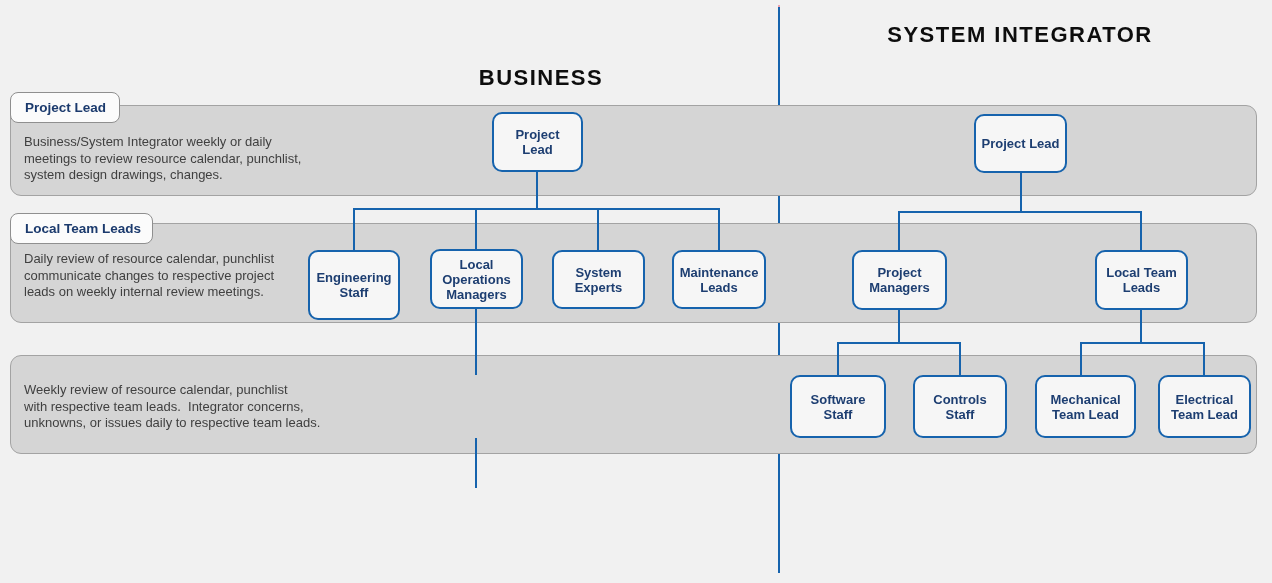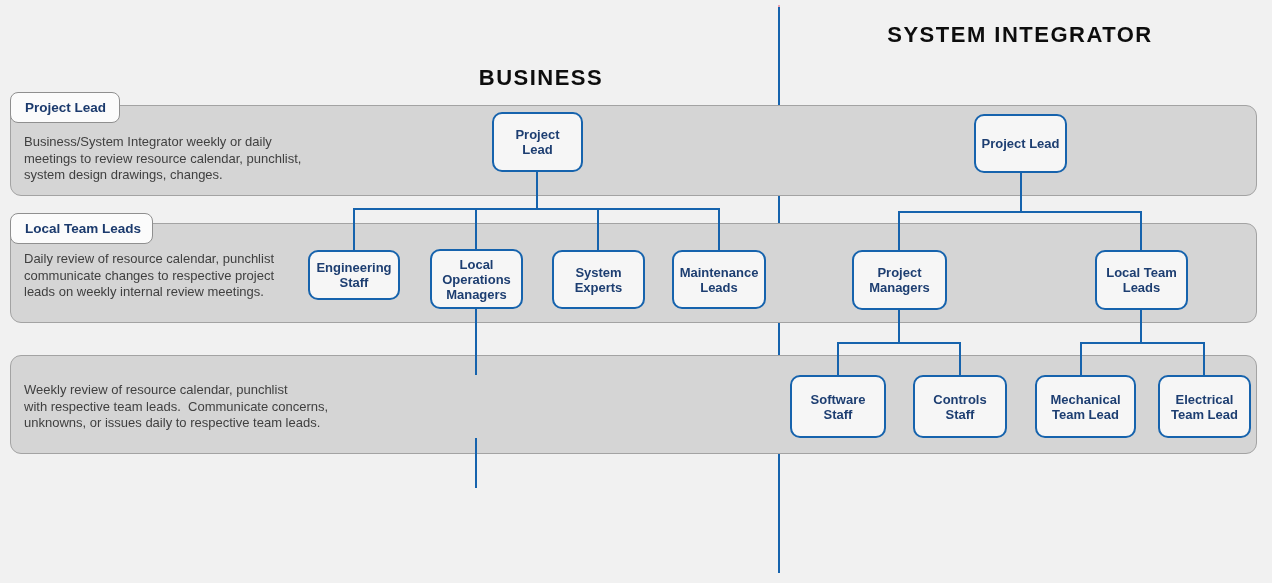--- a/index.html
+++ b/index.html
@@ -89,21 +89,21 @@
   <div id="tab-1" class="lane-tab">Project Lead</div>
   <div id="tab-2" class="lane-tab">Local Team Leads</div>
 
   <div id="desc-1" class="lane-desc">Business/System Integrator weekly or daily
 meetings to review resource calendar, punchlist,
 system design drawings, changes.</div>
   <div id="desc-2" class="lane-desc">Daily review of resource calendar, punchlist
 communicate changes to respective project
 leads on weekly internal review meetings.</div>
   <div id="desc-3" class="lane-desc">Weekly review of resource calendar, punchlist
-with respective team leads.  Communicate concerns,
+with respective team leads.  Integrator concerns,
 unknowns, or issues daily to respective team leads.</div>
 
   <div class="cl" style="left:536px;top:171px;width:2px;height:38px"></div>
   <div class="cl" style="left:353px;top:208px;width:367px;height:2px"></div>
   <div class="cl" style="left:353px;top:208px;width:2px;height:42px"></div>
   <div class="cl" style="left:475px;top:208px;width:2px;height:42px"></div>
   <div class="cl" style="left:597px;top:208px;width:2px;height:42px"></div>
   <div class="cl" style="left:718px;top:208px;width:2px;height:42px"></div>
   <div class="cl" style="left:475px;top:308px;width:2px;height:67px"></div>
   <div class="cl" style="left:475px;top:438px;width:2px;height:50px"></div>
@@ -115,21 +115,21 @@
   <div class="cl" style="left:898px;top:310px;width:2px;height:34px"></div>
   <div class="cl" style="left:837px;top:342px;width:124px;height:2px"></div>
   <div class="cl" style="left:837px;top:342px;width:2px;height:33px"></div>
   <div class="cl" style="left:959px;top:342px;width:2px;height:33px"></div>
   <div class="cl" style="left:1140px;top:310px;width:2px;height:34px"></div>
   <div class="cl" style="left:1080px;top:342px;width:125px;height:2px"></div>
   <div class="cl" style="left:1080px;top:342px;width:2px;height:33px"></div>
   <div class="cl" style="left:1203px;top:342px;width:2px;height:33px"></div>
 
   <div class="node" style="left:492px;top:112px;width:91px;height:60px">Project Lead</div>
-  <div class="node" style="left:308px;top:250px;width:92px;height:50px">Engineering Staff</div>
+  <div class="node" style="left:308px;top:250px;width:92px;height:70px">Engineering Staff</div>
   <div class="node" style="left:430px;top:249px;width:93px;height:60px">Local Operations Managers</div>
   <div class="node" style="left:552px;top:250px;width:93px;height:59px">System Experts</div>
   <div class="node" style="left:672px;top:250px;width:94px;height:59px">Maintenance Leads</div>
 
   <div class="node" style="left:974px;top:114px;width:93px;height:59px">Project Lead</div>
   <div class="node" style="left:852px;top:250px;width:95px;height:60px">Project Managers</div>
   <div class="node" style="left:1095px;top:250px;width:93px;height:60px">Local Team Leads</div>
   <div class="node" style="left:790px;top:375px;width:96px;height:63px">Software Staff</div>
   <div class="node" style="left:913px;top:375px;width:94px;height:63px">Controls Staff</div>
   <div class="node" style="left:1035px;top:375px;width:101px;height:63px">Mechanical Team Lead</div>

